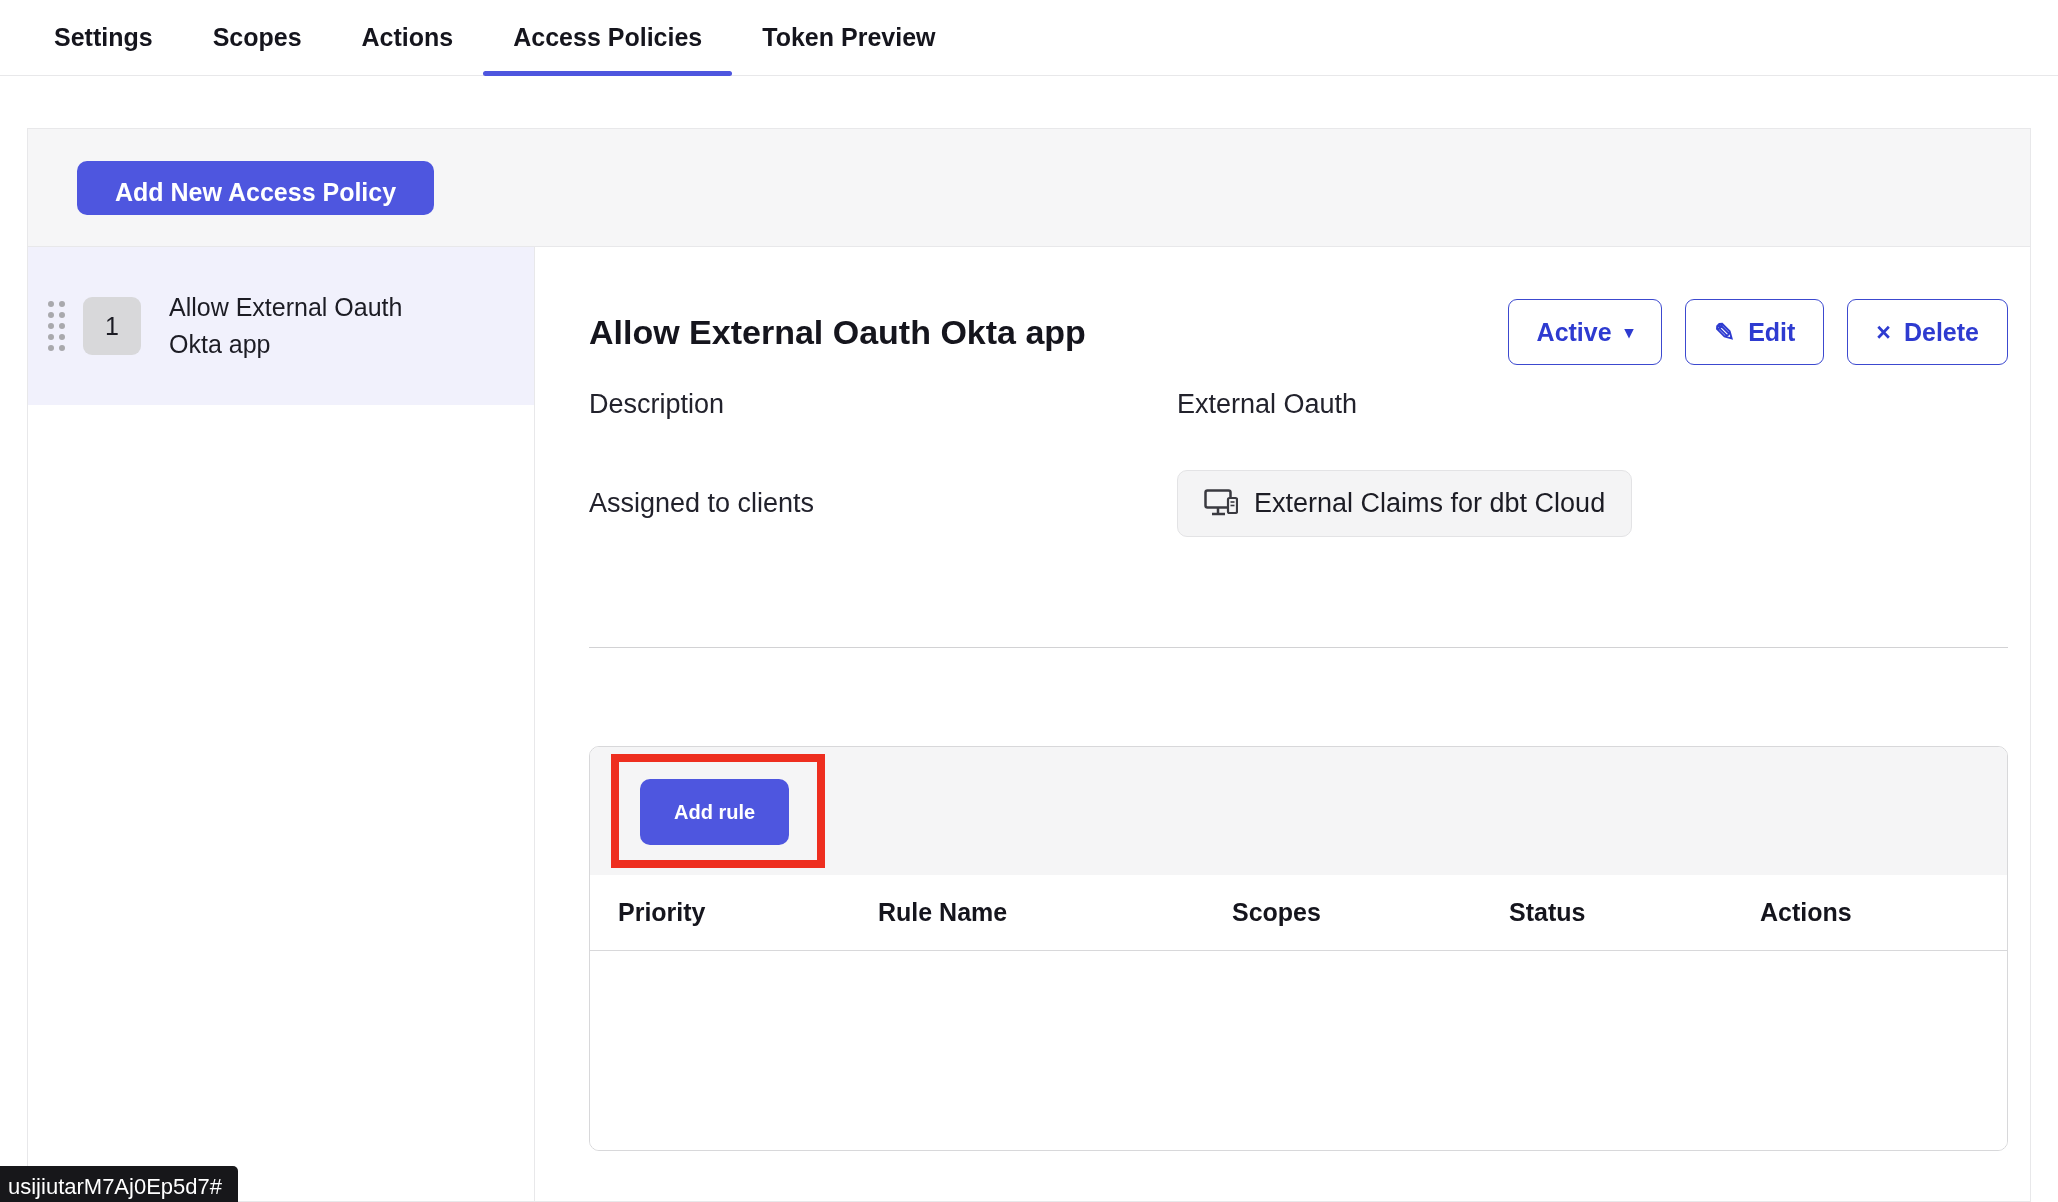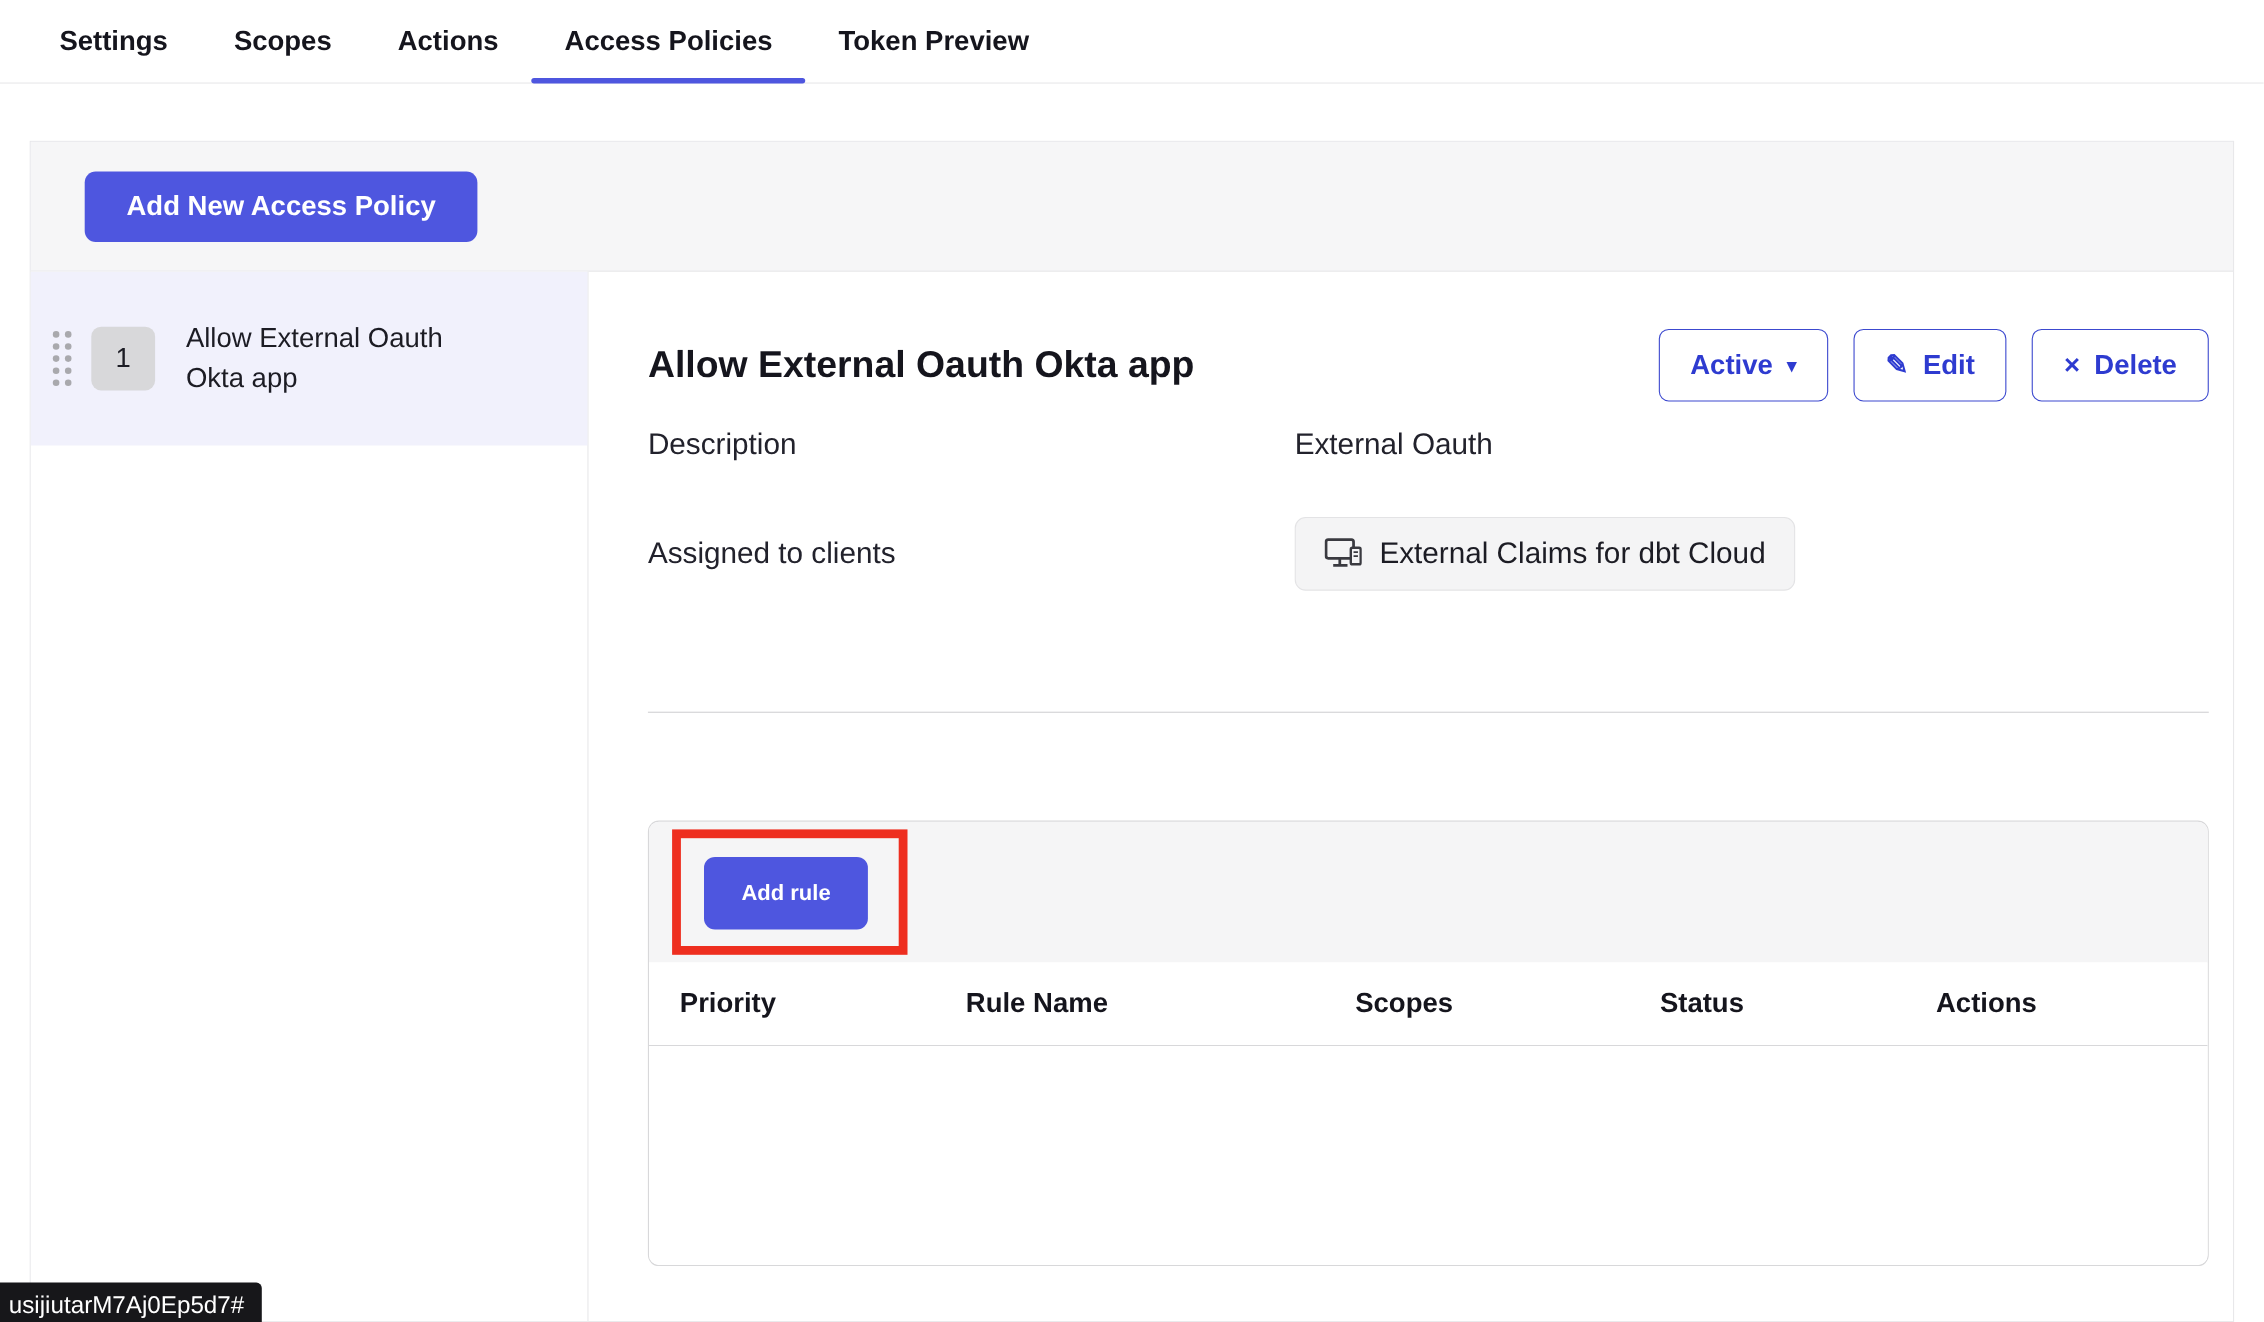--- a/index.html
+++ b/index.html
@@ -17,21 +17,21 @@
   }
 
   
   .tabbar { display:flex; align-items:stretch; height:76px; padding-left:24px; border-bottom:1px solid var(--line); background:#fff; }
   .tab { position:relative; display:flex; align-items:center; padding:0 30px; font-size:25px; font-weight:700; color:#15151d; cursor:pointer; white-space:nowrap; }
   .tab.active::after { content:""; position:absolute; left:0; right:0; bottom:-1px; height:5px; background:var(--accent); border-radius:3px; }
 
   
   .card { position:absolute; left:27px; top:128px; width:2004px; height:1074px; border:1px solid var(--line); background:#fff; }
   .card-header { height:118px; background:#f6f6f7; border-bottom:1px solid var(--line); display:flex; align-items:center; padding-left:49px; }
-  .btn-primary { background:var(--accent); color:#fff; border:none; border-radius:10px; font-size:25px; font-weight:700; padding:17px 38px; height:64px; cursor:pointer; font-family:inherit; }
+  .btn-primary { background:var(--accent); color:#fff; border:none; border-radius:10px; font-size:25px; font-weight:700; padding:17px 38px; height:54px; cursor:pointer; font-family:inherit; }
 
   .card-body { display:flex; height:954px; }
 
   
   .policy-list { width:507px; border-right:1px solid var(--line); background:#fff; flex:none; }
   .policy-item { display:flex; align-items:center; height:158px; background:#f1f1fc; padding-left:20px; cursor:pointer; }
   .drag-dots { display:grid; grid-template-columns:repeat(2,6px); grid-auto-rows:6px; gap:5px; margin-right:18px; flex:none; }
   .drag-dots span { width:6px; height:6px; border-radius:50%; background:#a9a9ad; }
   .policy-index { width:58px; height:58px; flex:none; background:#d8d8da; border-radius:9px; display:flex; align-items:center; justify-content:center; font-size:25px; color:#1c1c24; }
   .policy-name { margin-left:28px; font-size:25px; line-height:1.5; color:#1c1c24; width:290px; }

